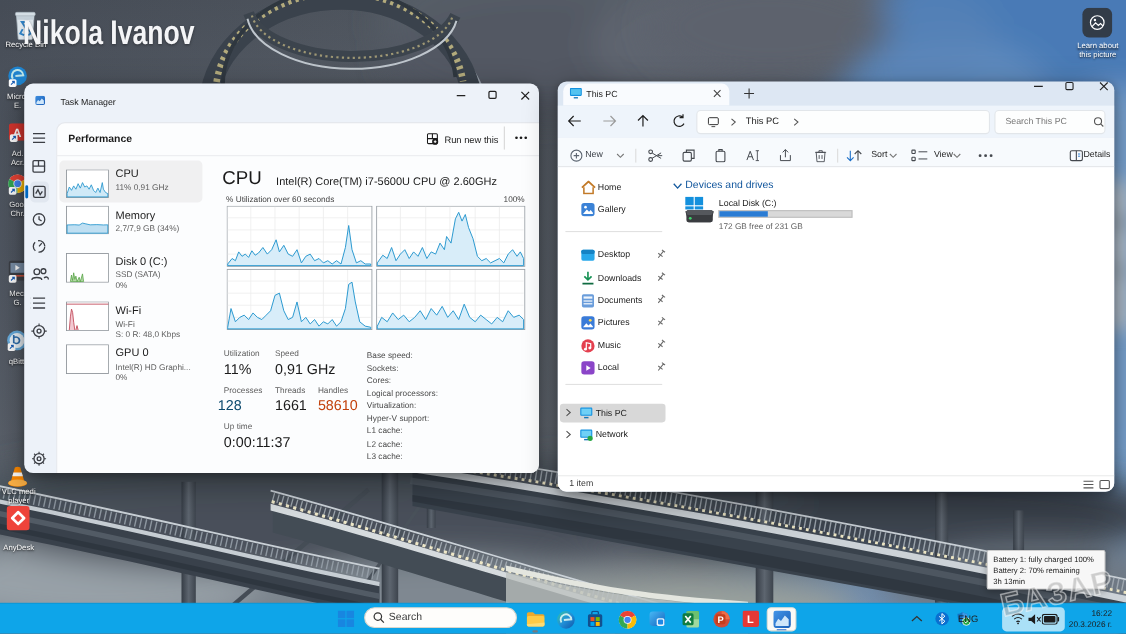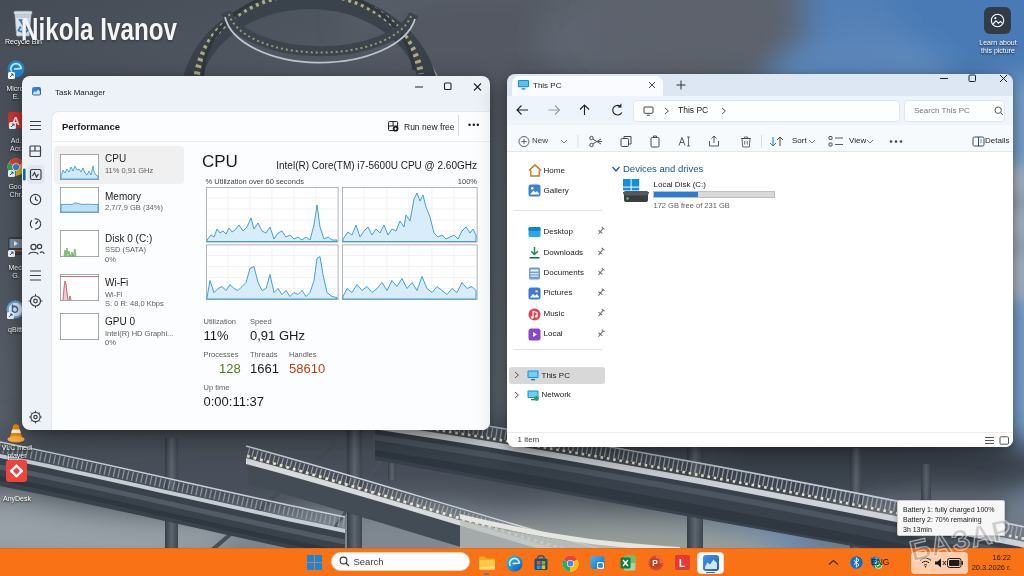--- a/index.html
+++ b/index.html
@@ -275,21 +275,21 @@
   </svg>
 
   <div class="abs" style="left:29px;top:35px;width:439px;height:321px;background:#fcfdfe;border-radius:8px 0 0 0;border-left:1px solid #e4e7ec;border-top:1px solid #e4e7ec"></div>
   <div class="abs" style="left:40px;top:44.5px;font-size:9.5px;font-weight:700;color:#1b1b1b">Performance</div>
   <svg class="abs" style="left:366px;top:45px" width="11" height="11" viewBox="0 0 11 11" fill="none" stroke="#1b1b1b" stroke-width="1">
     <rect x="0.6" y="0.6" width="9" height="9" rx="1"></rect>
         <path d="M 5.1 .6 V 5 M .6 5 H 9.6"></path>
     <circle cx="7.6" cy="7.8" r="2.8" fill="#1b1b1b" stroke="none"></circle>
     <path d="M 7.6 6.5 V 9 M 6.4 7.8 H 8.8" stroke="#fff" stroke-width=".9"></path>
   </svg>
-  <div class="abs" style="left:382px;top:45.5px;font-size:8.5px;color:#1b1b1b">Run new free</div>
+  <div class="abs" style="left:382px;top:45.5px;font-size:8.5px;color:#1b1b1b">Run new this</div>
   <div class="abs" style="left:436px;top:39px;width:1px;height:21px;background:#d8d8d8"></div>
   <div class="abs" style="left:446px;top:44px;font-size:9px;color:#1b1b1b;letter-spacing:1px">•••</div>
   <div class="abs" style="left:29px;top:64.5px;width:439px;height:1px;background:#ebedf0"></div>
 
   <div class="abs" style="left:32px;top:70px;width:130px;height:37.5px;background:#f0f0f1;border-radius:4px"></div>
   <svg class="abs" style="left:38px;top:78px" width="39" height="26" viewBox="0 0 39 26">
     <rect x=".4" y=".4" width="38.2" height="25.2" fill="#fff" stroke="#8f959b" stroke-width=".8"></rect>
     <path d="M 1 22 L 3 16 L 5 19 L 7 15 L 9 18 L 11 13 L 13 17 L 15 12 L 17 16 L 19 15 L 21 18 L 23 14 L 25 19 L 27 21 L 29 17 L 31 21 L 33 12 L 34 18 L 36 21 L 38 22 L 38 25 L 1 25 Z" fill="#cfe9f7" stroke="#2b99cf" stroke-width=".8"></path>
   </svg>
   <div class="abs" style="left:83px;top:77px;font-size:10px;color:#1b1b1b">CPU</div>
@@ -320,21 +320,21 @@
   <div class="abs" style="left:83px;top:222.5px;font-size:7.5px;color:#5d5d5d">S: 0 R: 48,0 Kbps</div>
 
   <svg class="abs" style="left:38px;top:236.5px" width="39" height="27" viewBox="0 0 39 27">
     <rect x=".4" y=".4" width="38.2" height="26.2" fill="#fff" stroke="#8f959b" stroke-width=".8"></rect>
   </svg>
   <div class="abs" style="left:83px;top:240px;font-size:10px;color:#1b1b1b">GPU 0</div>
   <div class="abs" style="left:83px;top:252.5px;font-size:7.5px;color:#5d5d5d">Intel(R) HD Graphi...</div>
   <div class="abs" style="left:83px;top:262px;font-size:7.5px;color:#5d5d5d">0%</div>
 
   <div class="abs" style="left:180px;top:76px;font-size:17px;color:#1b1b1b">CPU</div>
-  <div class="abs" style="left:229px;top:84px;width:226px;font-size:10px;color:#1b1b1b;text-align:right;white-space:nowrap">Intel(R) Core(TM) i7-5600U CPU @ 2.60GHz</div>
+  <div class="abs" style="left:229px;top:84px;width:226px;font-size:10px;color:#1b1b1b;text-align:left;white-space:nowrap">Intel(R) Core(TM) i7-5600U CPU @ 2.60GHz</div>
   <div class="abs" style="left:183.5px;top:101px;font-size:7.5px;color:#444">% Utilization over 60 seconds</div>
   <div class="abs" style="left:415px;top:101px;width:40px;font-size:7.5px;color:#444;text-align:right">100%</div>
 
   <svg class="abs" style="left:183.5px;top:110.5px" width="272" height="113" viewBox="0 0 272 113">
     <g id="cpugrid"></g>
 
     <g transform="translate(0,0)">
       <rect x=".4" y=".4" width="131.7" height="54.7" fill="#fff" stroke="#9aa0a6" stroke-width=".8"></rect>
       <g stroke="#ececec" stroke-width=".7">
             <line x1="22" y1="1" x2="22" y2="54"></line>
@@ -399,25 +399,28 @@
     </g>
   </svg>
 
   <div class="abs" style="left:181.5px;top:241px;font-size:7.5px;color:#5d5d5d">Utilization</div>
   <div class="abs" style="left:228px;top:241px;font-size:7.5px;color:#5d5d5d">Speed</div>
   <div class="abs" style="left:181.5px;top:251.5px;font-size:13px;color:#1b1b1b">11%</div>
   <div class="abs" style="left:228px;top:251.5px;font-size:13px;color:#1b1b1b">0,91 GHz</div>
   <div class="abs" style="left:181.5px;top:274px;font-size:7.5px;color:#5d5d5d">Processes</div>
   <div class="abs" style="left:228px;top:274px;font-size:7.5px;color:#5d5d5d">Threads</div>
   <div class="abs" style="left:267px;top:274px;font-size:7.5px;color:#5d5d5d">Handles</div>
-  <div class="abs" style="left:197px;top:284.5px;font-size:13px;color:#4d7c0f">128</div>
+  <div class="abs" style="left:176px;top:284.5px;font-size:13px;color:#0c4a6e">128</div>
   <div class="abs" style="left:228px;top:284.5px;font-size:13px;color:#1b1b1b">1661</div>
   <div class="abs" style="left:267px;top:284.5px;font-size:13px;color:#c2410c">58610</div>
   <div class="abs" style="left:181.5px;top:306.5px;font-size:7.5px;color:#5d5d5d">Up time</div>
   <div class="abs" style="left:181.5px;top:317.5px;font-size:13px;color:#1b1b1b">0:00:11:37</div>
+  <div id="tmright" class="abs" style="left:311.5px;top:241px;width:150px;font-size:7.5px;color:#494949;line-height:11.55px">
+    Base speed:<br>Sockets:<br>Cores:<br>Logical processors:<br>Virtualization:<br>Hyper-V support:<br>L1 cache:<br>L2 cache:<br>L3 cache:
+  </div>
 </div>
 
 <div id="fewin" class="win" style="left:507px;top:74px;width:506px;height:373px;background:#dde7f3;overflow:hidden">
 
   <div class="abs" style="left:5px;top:2px;width:151px;height:20px;background:#f9fbfe;border-radius:7px 7px 0 0"></div>
   <svg class="abs" style="left:10.5px;top:6px" width="11" height="10" viewBox="0 0 11 10">
     <rect x="0" y="0" width="11" height="7.2" rx="1" fill="#1290df"></rect>
     <rect x="1" y="1" width="9" height="5.2" fill="#54c3f0"></rect>
     <rect x="3.6" y="8.3" width="3.8" height="1.2" fill="#1577b8"></rect>
   </svg>
@@ -641,21 +644,21 @@
   <div class="abs" style="left:0;top:358px;width:506px;height:15px;background:#fff;border-top:1px solid #ececec"></div>
   <div class="abs" style="left:10.5px;top:361px;font-size:8px;color:#3c3c3c">1 item</div>
   <svg class="abs" style="left:477px;top:361.5px" width="26" height="9" viewBox="0 0 26 9" fill="none" stroke="#555" stroke-width="1">
     <path d="M 1 1.5 H 10 M 1 4.5 H 10 M 1 7.5 H 10"></path>
     <rect x="16" y="0.8" width="8.5" height="7.4" rx="1"></rect>
   </svg>
 </div>
 
 <div class="abs" style="left:897px;top:500px;width:108px;height:36px;background:#f7f7f7;border:1px solid #ccc;border-radius:2px;box-shadow:0 2px 6px rgba(0,0,0,.25);font-size:7px;color:#1a1a1a;padding:3.5px 0 0 5px;line-height:10.4px;white-space:nowrap">Battery 1: fully charged 100%<br>Battery 2: 70% remaining<br>3h 13min</div>
 
-<div id="taskbar" class="abs" style="left:0;top:548px;width:1024px;height:28px;background:#f97316;border-top:1px solid rgba(0,0,0,.07)">
+<div id="taskbar" class="abs" style="left:0;top:548px;width:1024px;height:28px;background:#0ea5e9;border-top:1px solid rgba(0,0,0,.07)">
   <svg class="abs" style="left:306.5px;top:5.5px" width="15" height="15" viewBox="0 0 15 15">
     <g fill="#1886e0">
           <rect x="0" y="0" width="7" height="7"></rect>
           <rect x="8" y="0" width="7" height="7"></rect>
           <rect x="0" y="8" width="7" height="7"></rect>
           <rect x="8" y="8" width="7" height="7"></rect>
         </g>
   </svg>
   <div class="abs" style="left:330.5px;top:2.5px;width:139px;height:19.5px;background:#fefdfb;border:1px solid #dbd7cc;border-radius:10px"></div>
   <svg class="abs" style="left:338.5px;top:7px" width="11" height="11" viewBox="0 0 11 11">

